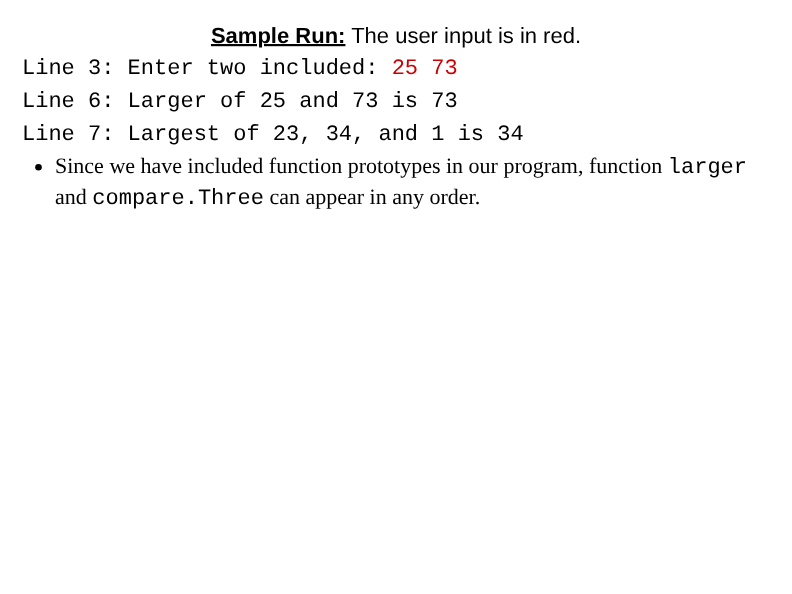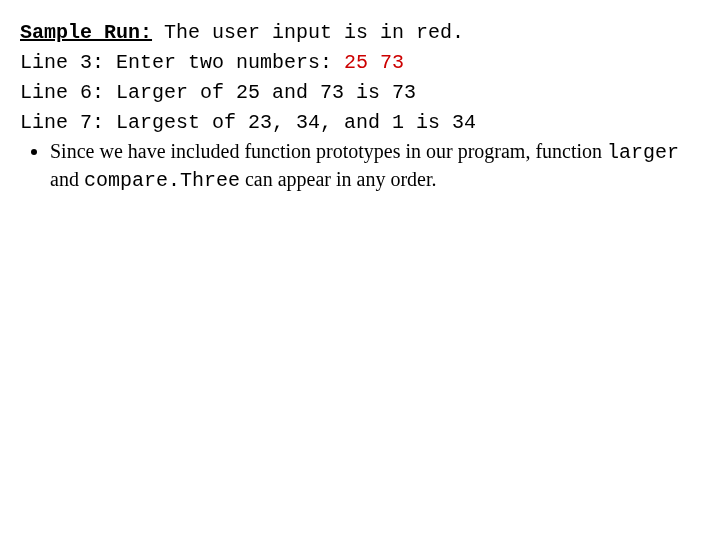--- a/index.html
+++ b/index.html
@@ -14,21 +14,22 @@
   }
   .page {
     padding: 18px 20px 20px 20px;
     box-sizing: border-box;
     width: 720px;
   }
   .sample-run {
     line-height: 1.5;
   }
   .sample-run .header {
-    font-family: Liberation Mono, monospace;
+    font-family: Liberation Sans, sans-serif;
+    text-align: center;
   }
   .sample-run .header .label {
     font-weight: bold;
     text-decoration: underline;
   }
   .mono {
     font-family: "Courier New", Courier, monospace;
     font-size: 20px;
     white-space: pre;
   }
@@ -54,21 +55,21 @@
 <body>
 
 <div class="page">
 
   <div class="sample-run">
     <div class="header">
       <span class="label">Sample Run:</span><span> The user input is in red.</span>
     </div>
 
 
-    <div class="mono"><span>Line 3: Enter two numbers: </span><span class="red">25 73</span></div>
+    <div class="mono"><span>Line 3: Enter two included: </span><span class="red">25 73</span></div>
 
     <div class="mono">Line 6: Larger of 25 and 73 is 73</div>
 
     <div class="mono">Line 7: Largest of 23, 34, and 1 is 34</div>
   </div>
 
   <div class="note-block">
     <ul class="note">
       <li>
         <span>Since we have included function prototypes in our program, function </span><span class="code">larger</span><span> and </span><span class="code">compare.Three</span><span> can appear in any order.</span>

